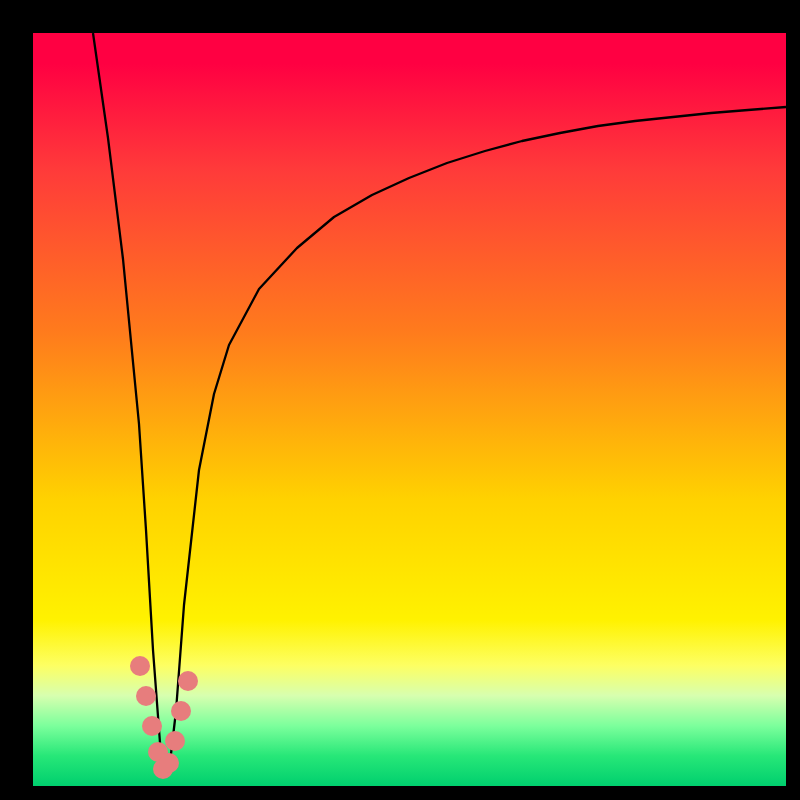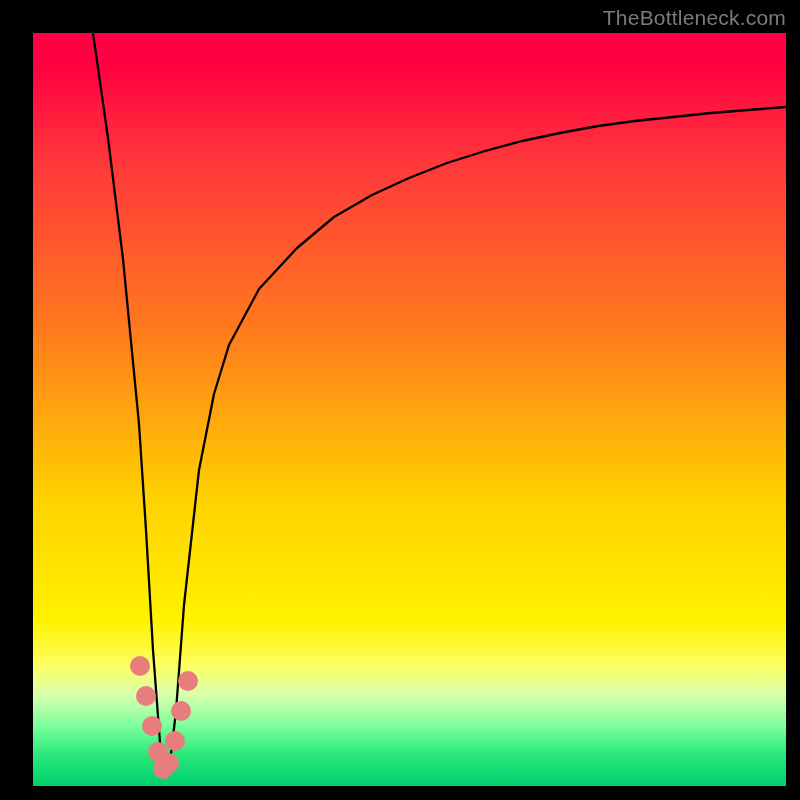--- a/index.html
+++ b/index.html
@@ -96,14 +96,13 @@
         <circle cx="125" cy="719" r="10"></circle>
         <circle cx="130" cy="736" r="10"></circle>
         <circle cx="136" cy="730" r="10"></circle>
         <circle cx="142" cy="708" r="10"></circle>
         <circle cx="148" cy="678" r="10"></circle>
         <circle cx="155" cy="648" r="10"></circle>
       </g>
     </svg>
   </div>
 
-  <div class="watermark">TheBottleneck.com</div>
 </div>
 
 </body></html>

